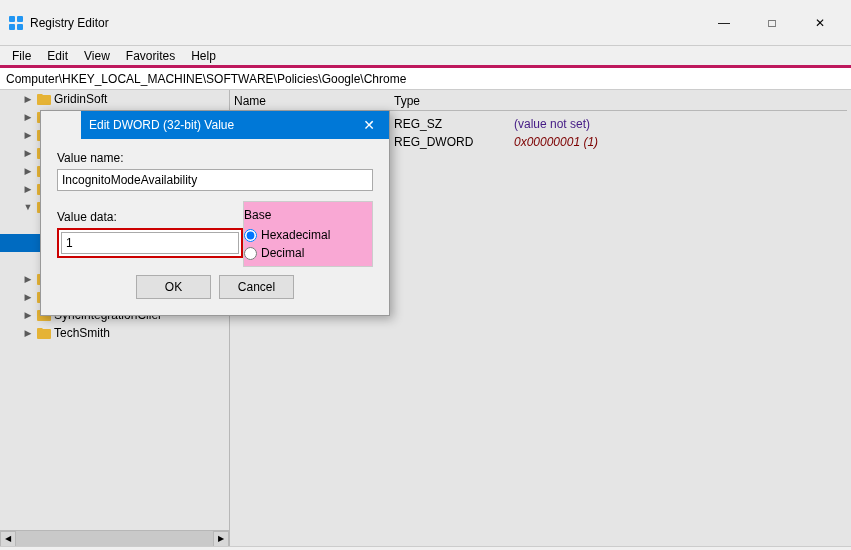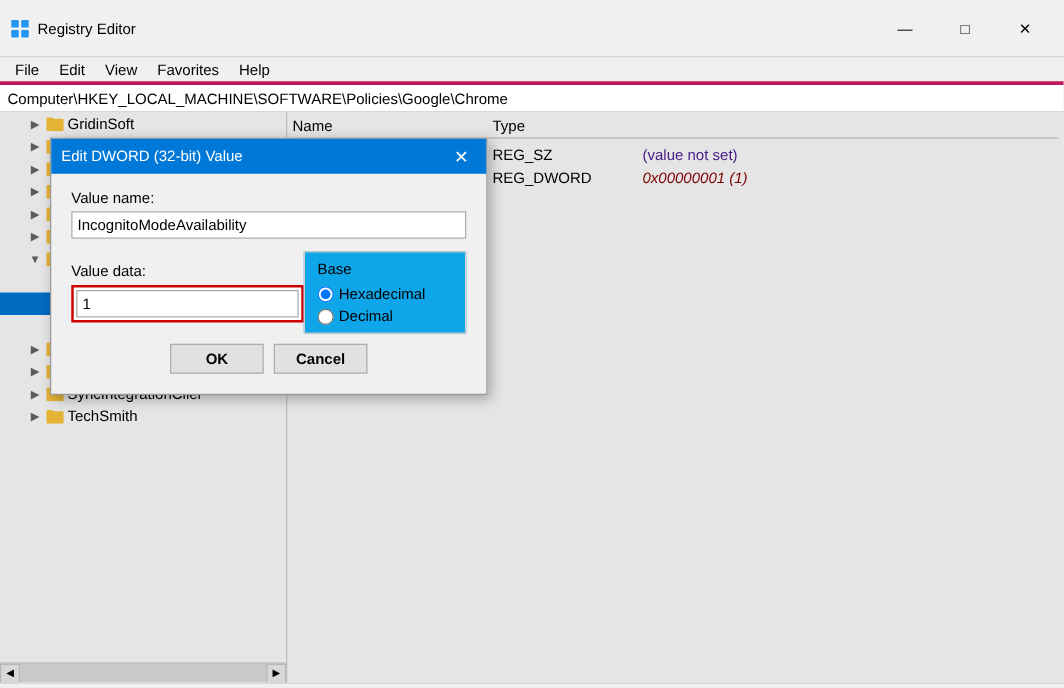--- a/index.html
+++ b/index.html
@@ -184,20 +184,21 @@
     }
 
     .dialog-title-bar {
       background: #0078d7;
       color: #fff;
       height: 28px;
       display: flex;
       align-items: center;
       padding: 4px 8px;
       font-size: 12px;
+      margin-left: 40px;
     }
     .dialog-title-text { flex: 1; }
     .dialog-close-btn {
       width: 24px;
       height: 24px;
       border: none;
       background: transparent;
       color: #fff;
       font-size: 14px;
       cursor: pointer;
@@ -249,22 +250,22 @@
       border: 1px solid #aaa;
       background: #fff;
       padding: 0 4px;
       font-size: 12px;
       outline: none;
     }
 
     .base-section {
       min-width: 130px;
       border: 1px solid #ccc;
-      padding: 6px 10px;
-      background: #0ea5e9;
+      padding: 6px 0;
+      background: #f9a8d4;
     }
 
     .base-title {
       font-size: 12px;
       margin-bottom: 6px;
       color: #000;
     }
 
     .radio-group {
       display: flex;
@@ -297,21 +298,20 @@
     .btn {
       width: 75px;
       height: 24px;
       border: 1px solid #adadad;
       background: #e1e1e1;
       font-size: 12px;
       cursor: pointer;
       display: flex;
       align-items: center;
       justify-content: center;
-      font-weight: bold;
     }
     .btn.primary { background: #e1e1e1; }
 
     
     .folder-yellow svg path { fill: #ffc83d; }
     .indent-1 { padding-left: 20px; }
     .indent-2 { padding-left: 36px; }
     .indent-3 { padding-left: 52px; }
 
     .tree-scroll {

